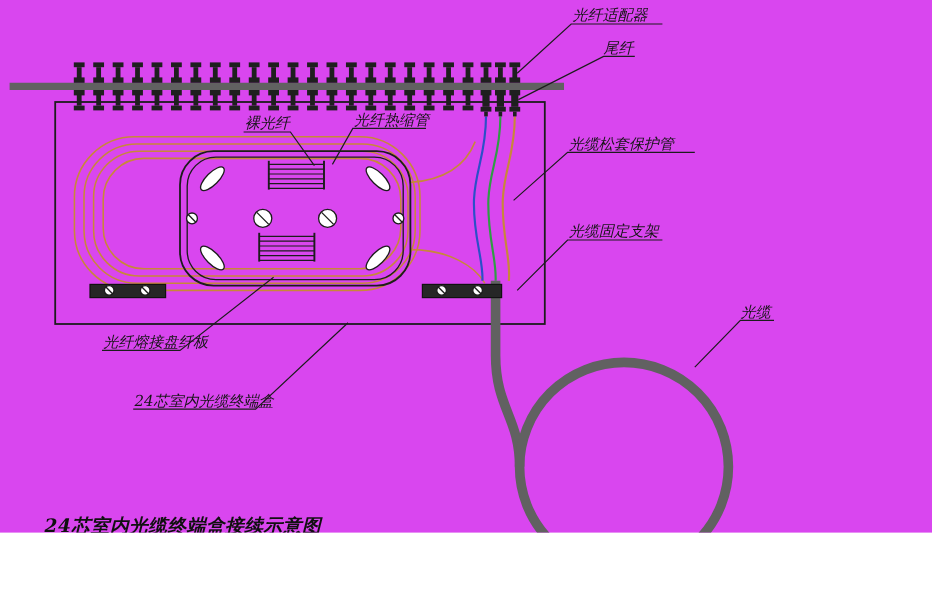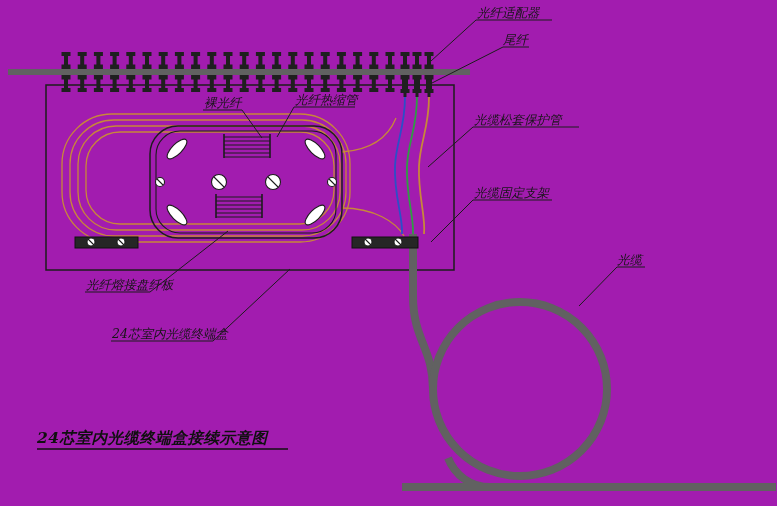--- a/index.html
+++ b/index.html
@@ -1,16 +1,16 @@
 <!DOCTYPE html>
 <html><head>
 <meta charset="utf-8">
 <style>
   html,body{margin:0;padding:0;background:#ffffff;}
-  .canvas{position:relative;width:777px;height:506px;background:#a21caf;overflow:hidden;}
+  .canvas{position:relative;width:777px;height:444px;background:#d946ef;overflow:hidden;}
   .canvas svg{position:absolute;left:0;top:0;}
   .lbl{font-family:"DejaVu Serif","Liberation Serif",serif;font-style:italic;font-size:12.5px;fill:#161616;}
   .title{font-family:"DejaVu Serif","Liberation Serif",serif;font-style:italic;font-weight:bold;font-size:15.5px;fill:#101010;letter-spacing:.5px;}
   .leader{fill:none;stroke:#1c1c1c;stroke-width:1;}
   .thin{fill:none;stroke:#1c1c1c;stroke-width:1.1;}
   .thick{fill:none;stroke:#1c1c1c;stroke-width:1.5;}
   .white{fill:#ffffff;stroke:#1c1c1c;stroke-width:1.1;}
 </style>
 </head>
 <body>

